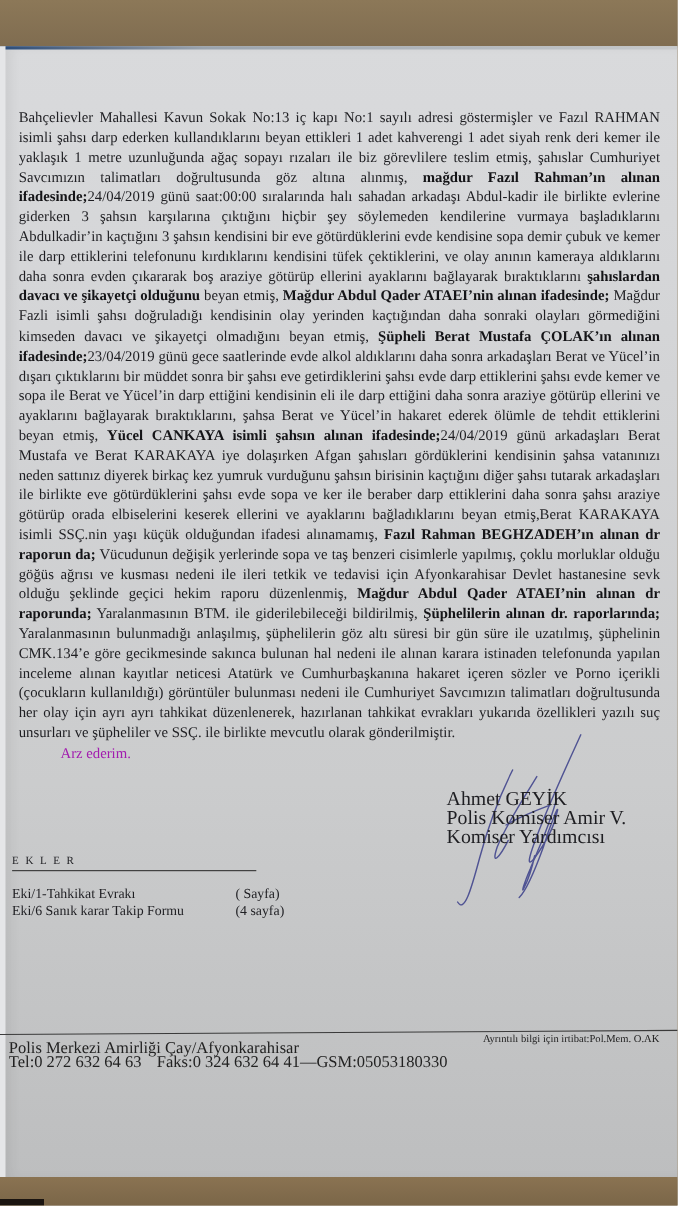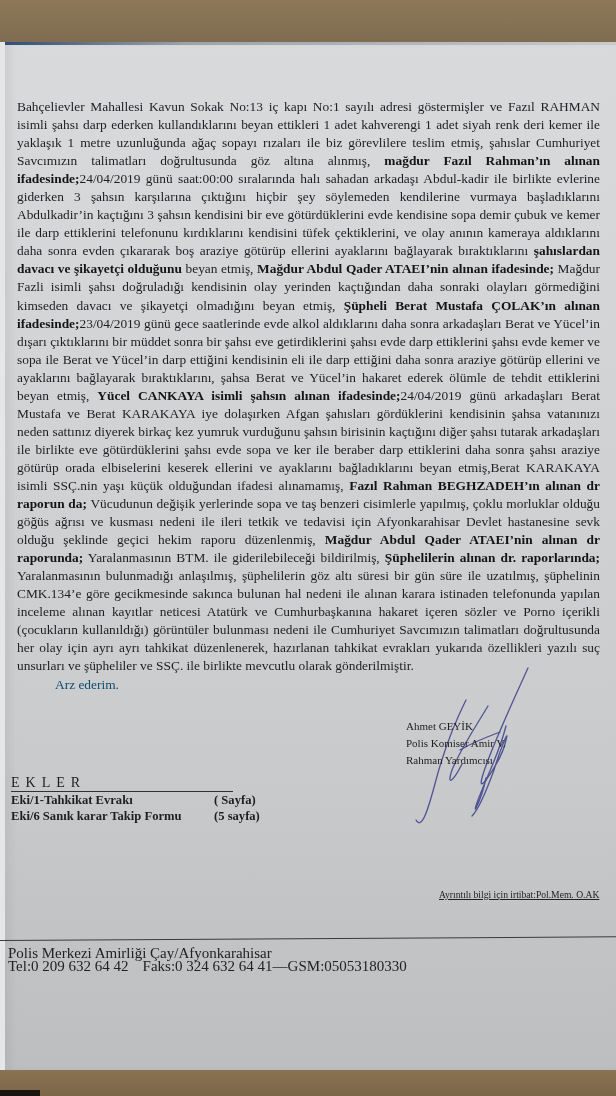--- a/index.html
+++ b/index.html
@@ -35,53 +35,53 @@
   }
   .body-text {
     position: absolute; left: 17px; top: 98px; width: 583px;
     font-size: 13.4px; line-height: 18.05px; color: #1e1e22;
     text-align: justify;
   }
   .body-text p { margin: 0; text-align: justify; text-align-last: left; }
   .body-text b { font-weight: bold; color: #141417; }
   .arz {
     position: absolute; left: 55px; top: 677px;
-    font-size: 13.4px; color: #0c4a6e;
+    font-size: 13.4px; color: #a21caf;
   }
   .signature-block {
     position: absolute; left: 406px; top: 718px;
-    font-size: 11px; line-height: 17px; color: #1e1e22;
+    font-size: 18px; line-height: 17px; color: #1e1e22;
   }
   .signature-svg {
     position: absolute; left: 400px; top: 640px; width: 216px; height: 260px;
     pointer-events: none;
   }
   .ekler-block {
     position: absolute; left: 11px; top: 775px; width: 270px;
     font-size: 12.6px; line-height: 15.5px; color: #1e1e22;
   }
   .ekler-title {
-    letter-spacing: 6px; font-size: 14px;
-    border-bottom: 1px solid #333; width: 222px; padding-bottom: 0; margin-bottom: 1px;
+    letter-spacing: 6px; font-size: 10px;
+    border-bottom: 1px solid #333; width: 222px; padding-bottom: 0; margin-bottom: 13px;
   }
-  .ek-row { display: flex; position: relative; height: 16px; font-weight: bold; }
+  .ek-row { display: flex; position: relative; height: 16px; }
   .ek-name { position: absolute; left: 0; }
   .ek-pages { position: absolute; left: 203px; text-align: right; }
   .footer-rule {
     position: absolute; left: 0; top: 940px; width: 616px; height: 1px;
     background: #3a3a3a; transform: rotate(-0.35deg); transform-origin: left center;
   }
   .footer-left {
     position: absolute; left: 8px; top: 947px;
     font-size: 15px; line-height: 12.5px; color: #222;
   }
   .footer-left .gap { display: inline-block; width: 14px; }
   .footer-right {
-    position: absolute; left: 439px; top: 889px;
-    font-size: 9.6px; color: #222; text-decoration: underline;
+    position: absolute; left: 439px; top: 939px;
+    font-size: 9.6px; color: #222;
   }
 </style>
 </head>
 <body>
 
 <div class="desk-top"></div>
 <div class="paper"></div>
 <div class="paper-edge-top"></div>
 <div class="left-margin"></div>
 <div class="desk-bottom"></div>
@@ -99,33 +99,33 @@
     <path d="M66 60 C56 80, 44 110, 36 140 C28 170, 22 190, 16 180"></path>
     <path d="M88 66 C76 86, 60 110, 52 130 C46 148, 54 140, 62 124"></path>
     <path d="M106 86 C100 110, 90 130, 82 150 C76 164, 74 172, 76 168 C80 160, 84 148, 86 138"></path>
     <path d="M60 110 C70 104, 84 98, 100 92"></path>
   </g>
 </svg>
 
 <div class="signature-block">
   <div>Ahmet GEYİK</div>
   <div>Polis Komiser Amir V.</div>
-  <div>Rahman Yardımcısı</div>
+  <div>Komiser Yardımcısı</div>
 </div>
 
 <div class="ekler-block">
   <div class="ekler-title">EKLER</div>
   <div class="ek-row">
     <span class="ek-name">Eki/1-Tahkikat Evrakı</span>
     <span class="ek-pages">(    Sayfa)</span>
   </div>
   <div class="ek-row">
     <span class="ek-name">Eki/6 Sanık karar Takip Formu</span>
-    <span class="ek-pages">(5 sayfa)</span>
+    <span class="ek-pages">(4 sayfa)</span>
   </div>
 </div>
 
 <div class="footer-rule"></div>
 <div class="footer-right">Ayrıntılı  bilgi için irtibat:Pol.Mem. O.AK</div>
 <div class="footer-left">
   <div>Polis Merkezi Amirliği  Çay/Afyonkarahisar</div>
-  <div><span>Tel:0 209 632 64 42</span><span class="gap"></span><span>Faks:0 324 632 64 41—GSM:05053180330</span></div>
+  <div><span>Tel:0 272 632 64 63</span><span class="gap"></span><span>Faks:0 324 632 64 41—GSM:05053180330</span></div>
 </div>
 
 </body></html>

